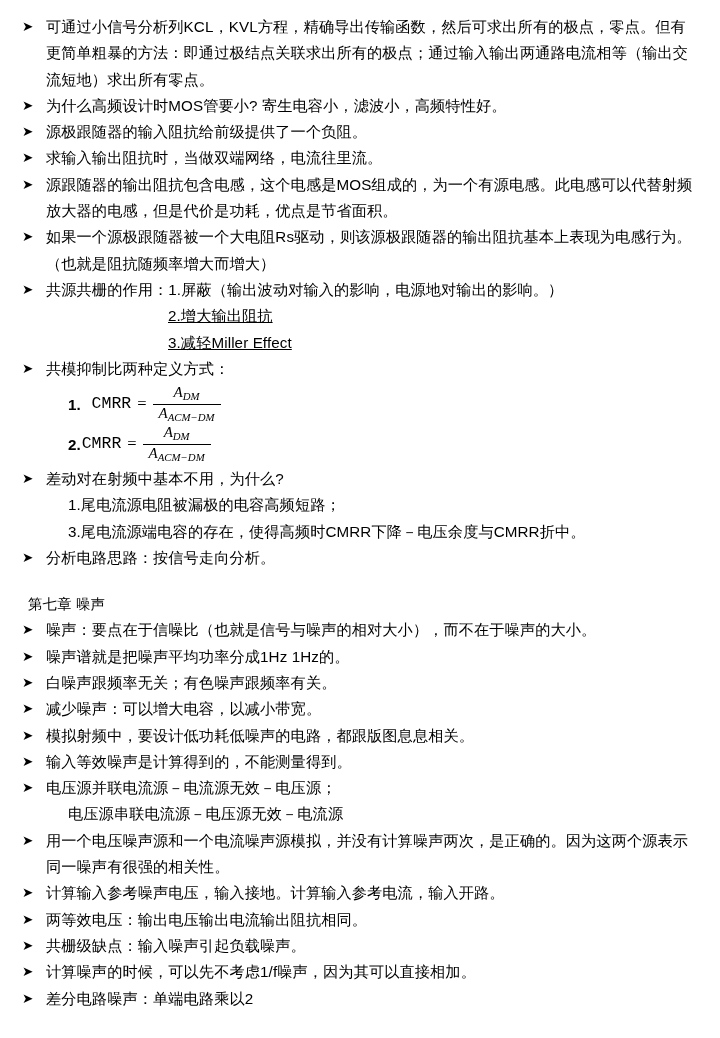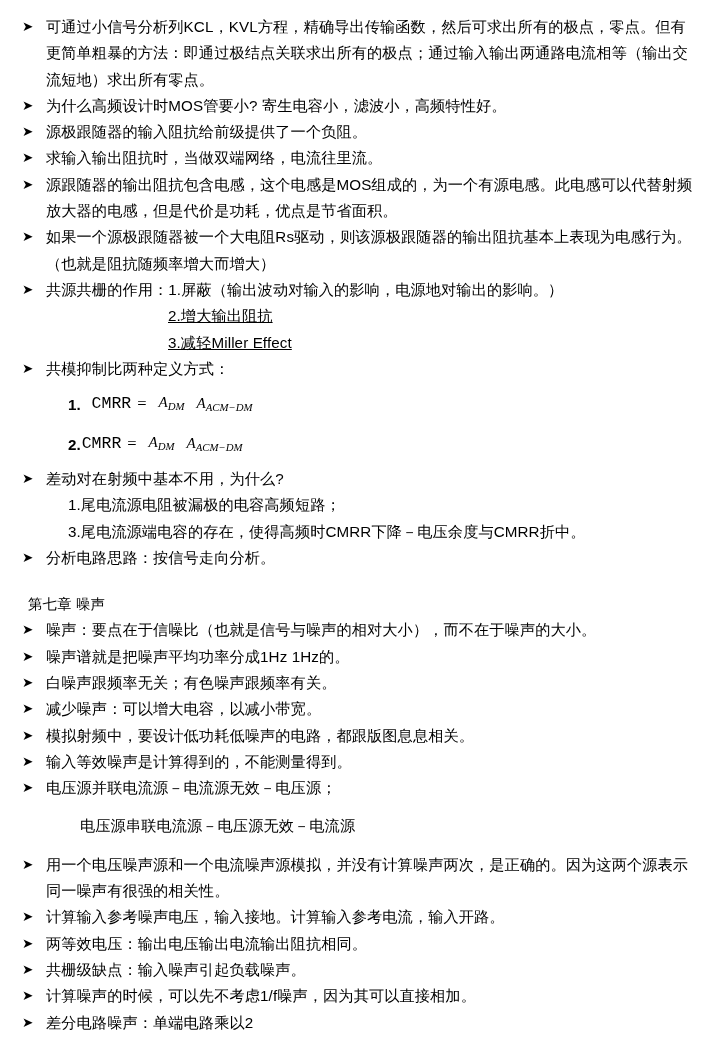--- a/index.html
+++ b/index.html
@@ -62,21 +62,21 @@
   }
   .subitem.deep {
     padding-left: 148px;
     text-decoration: underline;
   }
 
   
   .contline {
     font-size: 15.2px;
     line-height: 26.3px;
-    margin: 12px;
+    margin: 0;
     padding-left: 48px;
     letter-spacing: 0.1px;
     font-family: Liberation Serif, serif;
   }
 
   
   .chapter-heading {
     font-size: 14.4px;
     line-height: 26px;
     font-weight: 400;
@@ -114,21 +114,21 @@
     white-space: pre;
   }
   .f-eq {
     font-family: "Liberation Serif", "DejaVu Serif", serif;
     font-size: 16.5px;
     padding: 0 6px;
     line-height: 1;
   }
   .frac {
     display: inline-flex;
-    flex-direction: row;
+    flex-direction: column;
     align-items: center;
     justify-content: center;
     vertical-align: middle;
     line-height: 1;
   }
   .frac-num {
     font-size: 15px;
     padding: 0 6px 1px 6px;
     line-height: 1.05;
     white-space: nowrap;

